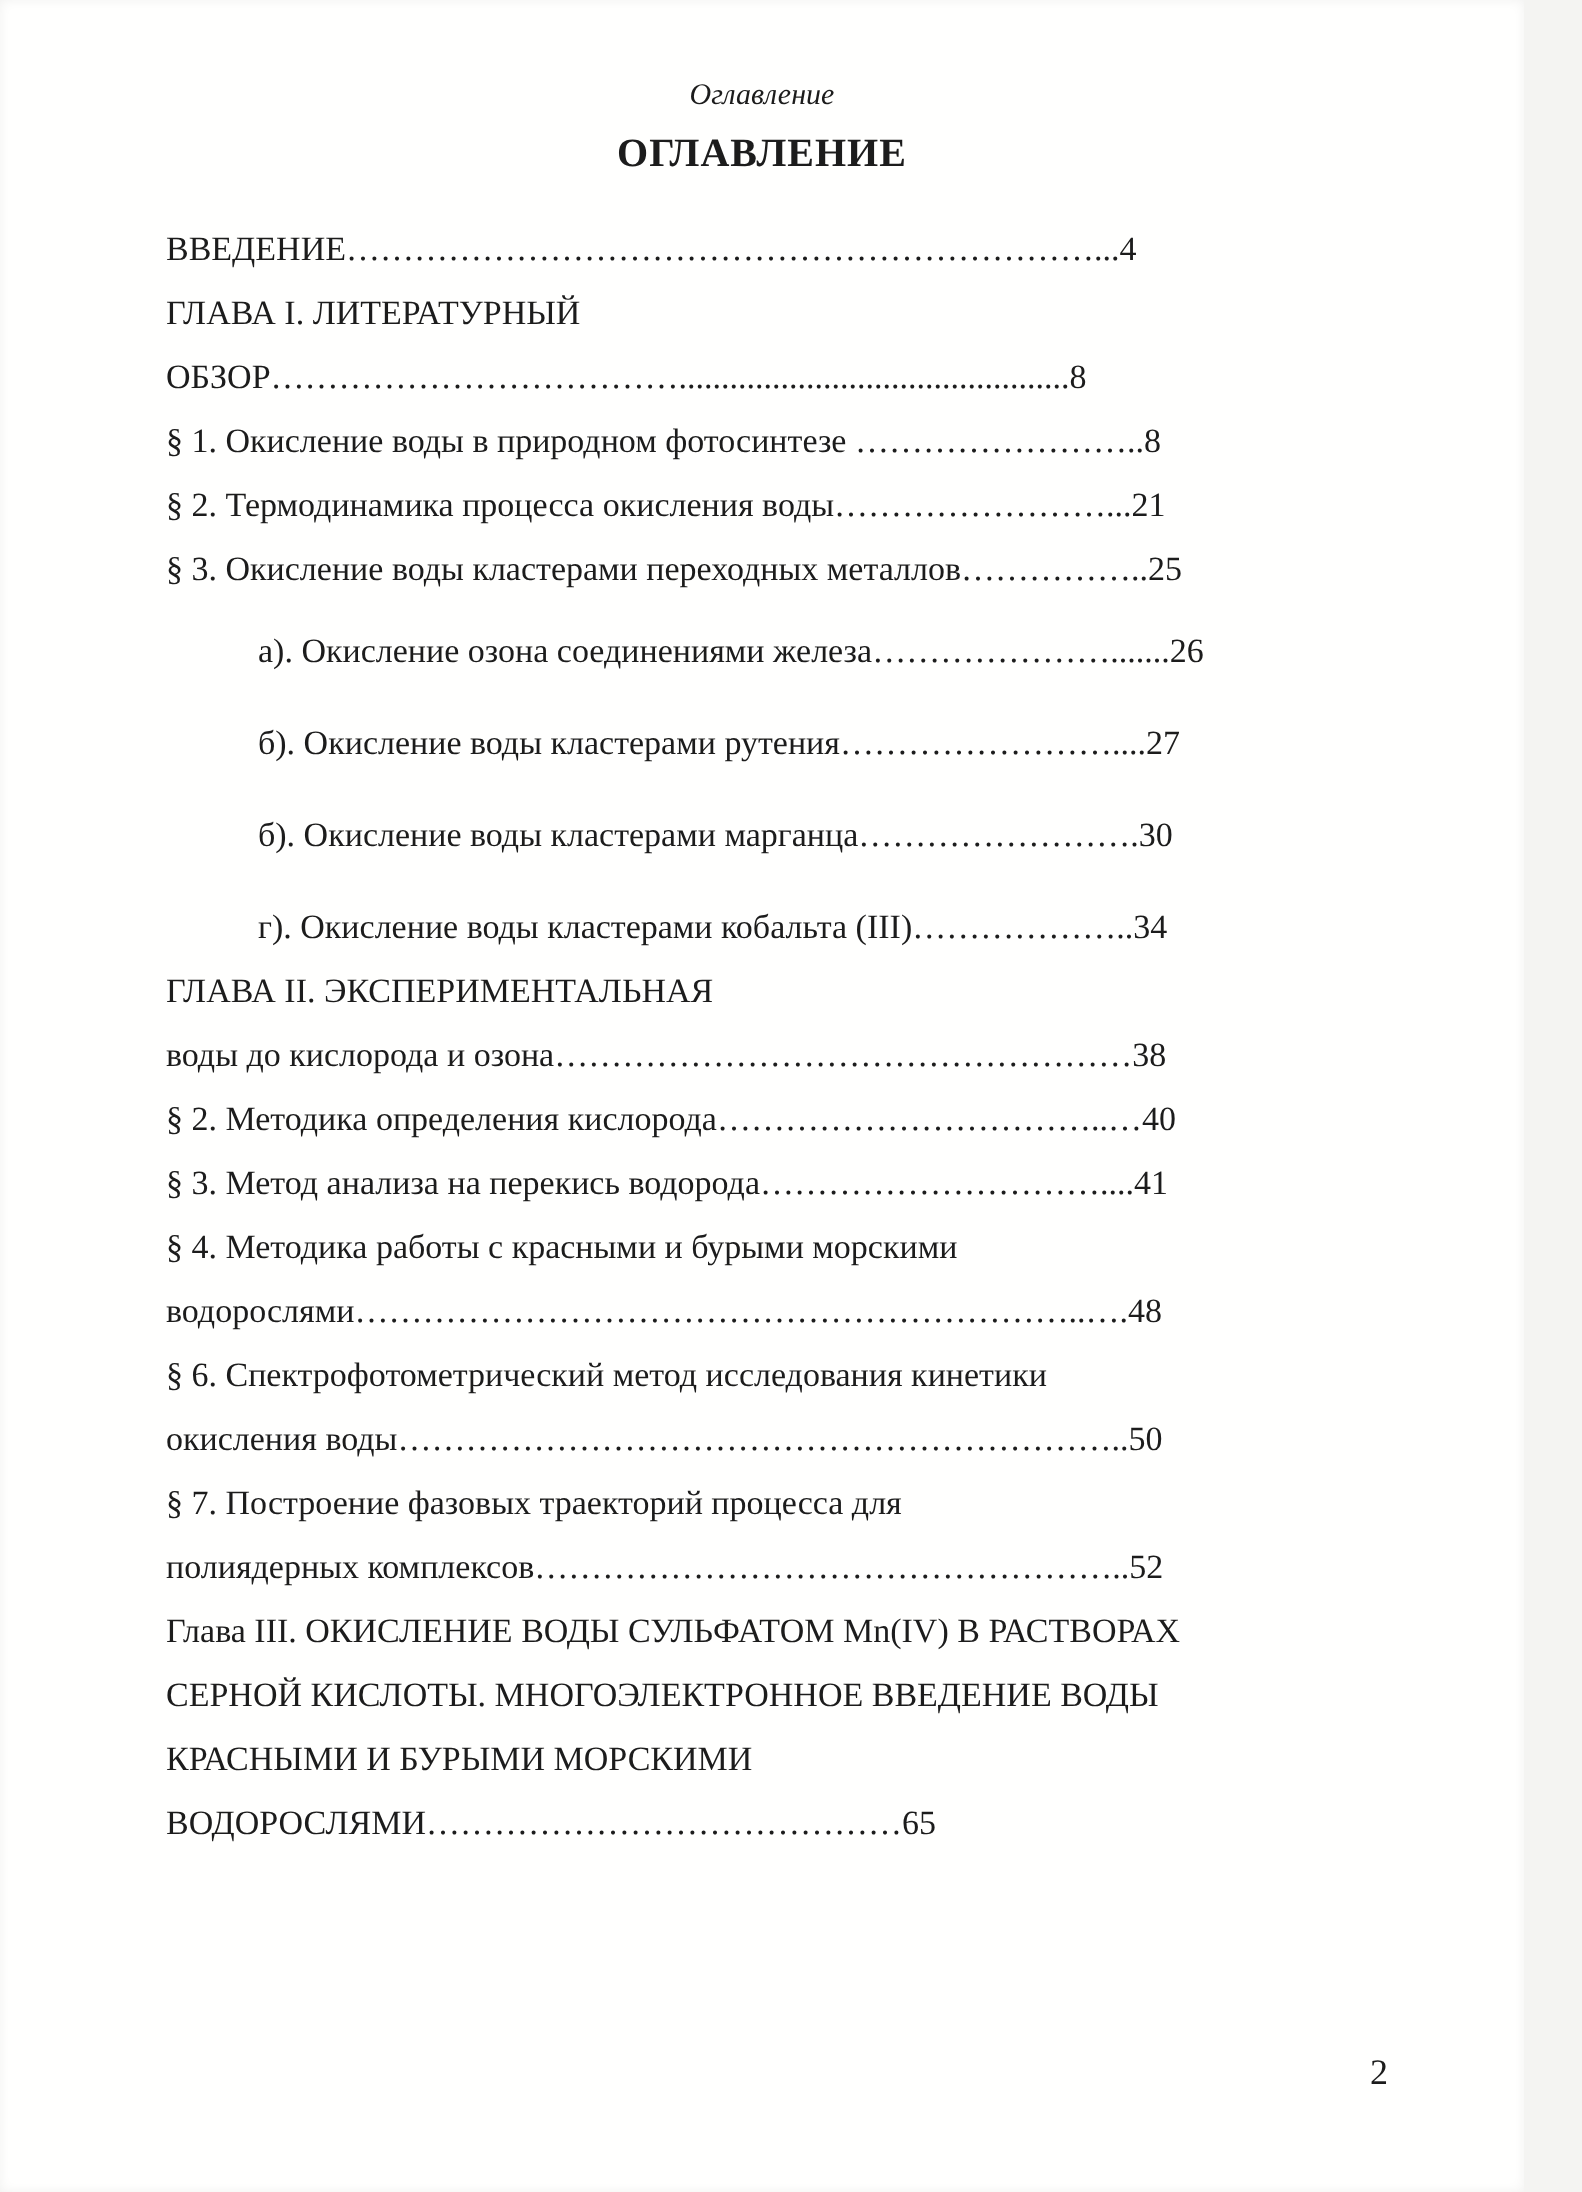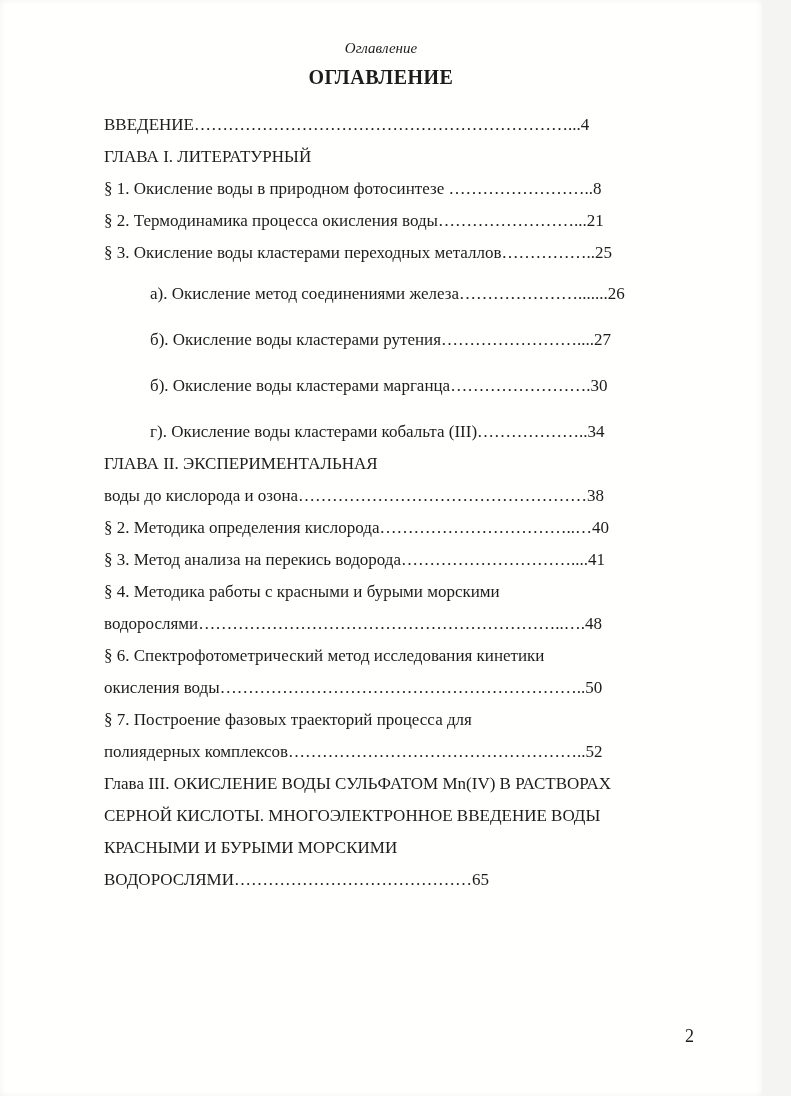--- a/index.html
+++ b/index.html
@@ -29,22 +29,23 @@
   }
   .doc-title {
     text-align: center;
     font-weight: bold;
     font-size: 20px;
     margin-top: 9px;
     letter-spacing: 0.5px;
   }
   .toc {
     margin-top: 25px;
-    padding-left: 104px;
+    padding-left: 44px;
     padding-right: 55px;
+    margin-left: 39px;
   }
   .toc-line {
     font-size: 17px;
     line-height: 21px;
     margin-bottom: 11px;
     white-space: nowrap;
     overflow: hidden;
   }
   .toc-line.indent {
     padding-left: 46px;
@@ -64,24 +65,25 @@
 
 <div class="page">
 
   <div class="running-header">Оглавление</div>
 
   <div class="doc-title">ОГЛАВЛЕНИЕ</div>
 
   <div class="toc">
       <div class="toc-line">ВВЕДЕНИЕ…………………………………………………………...4</div>
       <div class="toc-line">ГЛАВА I. ЛИТЕРАТУРНЫЙ</div>
+      <div class="toc-line">ОБЗОР………………………………..............................................8</div>
       <div class="toc-line">§ 1. Окисление воды в природном фотосинтезе ……………………..8</div>
       <div class="toc-line">§ 2. Термодинамика процесса окисления воды……………………...21</div>
       <div class="toc-line gap-md">§ 3. Окисление воды кластерами переходных металлов……………..25</div>
-      <div class="toc-line indent gap-lg">а). Окисление метод соединениями железа………………….......26</div>
+      <div class="toc-line indent gap-lg">а). Окисление озона соединениями железа………………….......26</div>
       <div class="toc-line indent gap-lg">б). Окисление воды кластерами рутения……………………....27</div>
       <div class="toc-line indent gap-lg">б). Окисление воды кластерами марганца…………………….30</div>
       <div class="toc-line indent">г). Окисление воды кластерами кобальта (III)………………..34</div>
       <div class="toc-line">ГЛАВА II. ЭКСПЕРИМЕНТАЛЬНАЯ</div>
       <div class="toc-line">воды до кислорода и озона……………………………………………38</div>
       <div class="toc-line">§ 2. Методика определения кислорода……………………………..…40</div>
       <div class="toc-line">§ 3. Метод анализа на перекись водорода…………………………....41</div>
       <div class="toc-line">§ 4. Методика работы с красными и бурыми морскими</div>
       <div class="toc-line">водорослями………………………………………………………..….48</div>
       <div class="toc-line">§ 6. Спектрофотометрический метод исследования кинетики</div>

